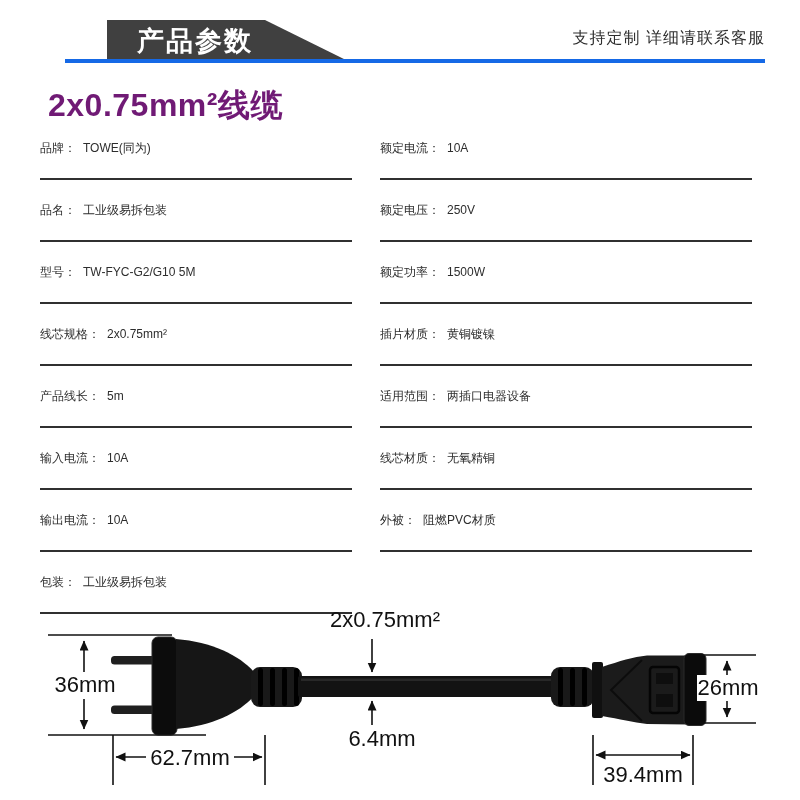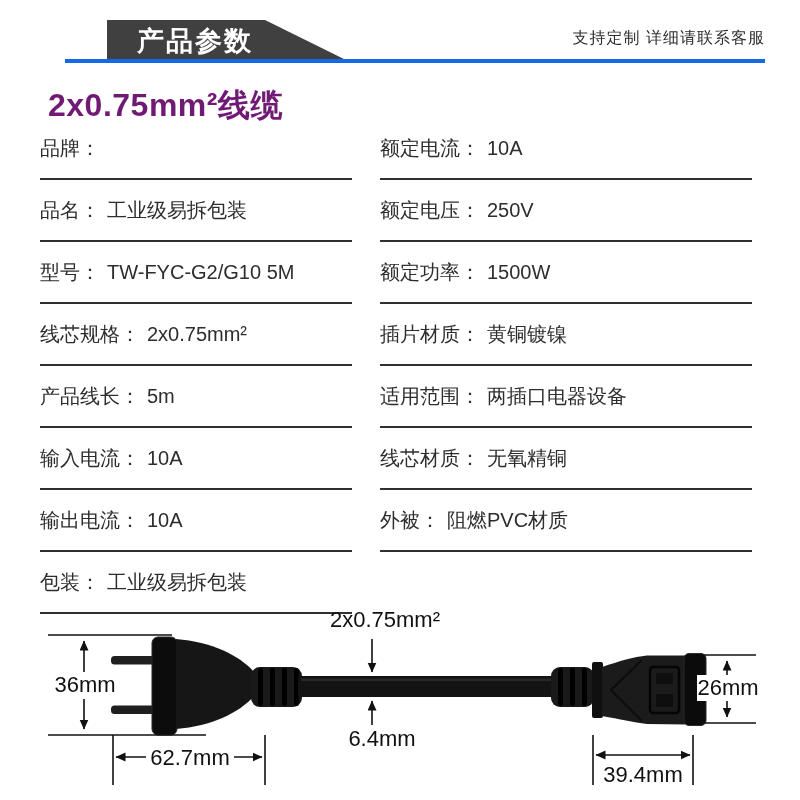--- a/index.html
+++ b/index.html
@@ -32,21 +32,21 @@
   }
   
   .specs{
     position:absolute;left:40px;top:118px;display:flex;align-items:flex-start;
   }
   .spec-col{display:block;}
   .spec-col.left{width:312px;}
   .spec-col.right{width:372px;margin-left:28px;}
   .spec-row{
     height:60px;border-bottom:2px solid #303030;
-    display:flex;align-items:center;font-size:20px;color:#2d2d2d;
+    display:flex;align-items:center;font-size:12px;color:#2d2d2d;
     white-space:nowrap;
   }
   .spec-label{flex:none;}
   .spec-value{flex:none;margin-left:7px;}
   
   .diagram{position:absolute;left:0;top:595px;}
   .dim-text{font-size:22px;fill:#111111;font-family:"Liberation Sans","DejaVu Sans",sans-serif;}
 </style>
 </head>
 <body>
@@ -58,20 +58,21 @@
   </div>
   <div class="banner-line"></div>
   <div class="banner-note">支持定制 详细请联系客服</div>
 
   <div class="section-title">2x0.75mm²线缆</div>
 
   <div class="specs">
     <div class="spec-col left">
       <div class="spec-row">
         <span class="spec-label">品牌：</span>
+        <span class="spec-value">TOWE(同为)</span>
       </div>
       <div class="spec-row">
         <span class="spec-label">品名：</span>
         <span class="spec-value">工业级易拆包装</span>
       </div>
       <div class="spec-row">
         <span class="spec-label">型号：</span>
         <span class="spec-value">TW-FYC-G2/G10 5M</span>
       </div>
       <div class="spec-row">

